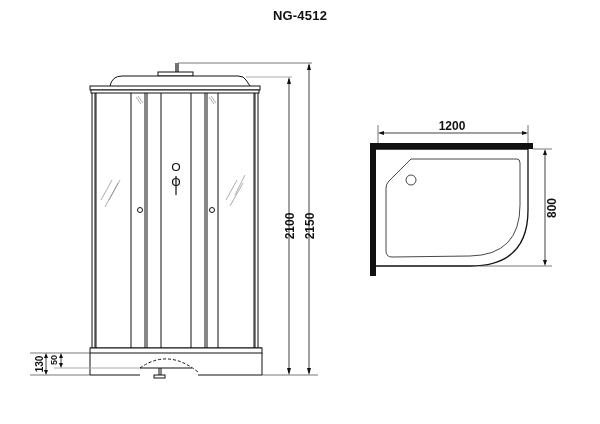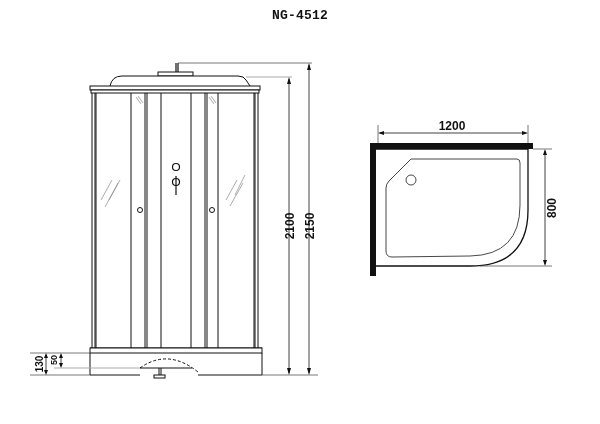--- a/index.html
+++ b/index.html
@@ -1,17 +1,17 @@
 <!DOCTYPE html>
 <html><head>
 <meta charset="utf-8">
 <style>
   html, body { margin:0; padding:0; background:#ffffff; }
   body { width:600px; height:424px; position:relative; overflow:hidden; font-family:"Liberation Sans", sans-serif; }
-  .title { position:absolute; left:0; top:8px; width:600px; text-align:center; font-weight:bold; font-size:13px; color:#111; letter-spacing:0.2px;font-family:Liberation Mono, monospace; }
+  .title { position:absolute; left:0; top:8px; width:600px; text-align:center; font-weight:bold; font-size:13px; color:#111; letter-spacing:0.2px; }
   svg { position:absolute; left:0; top:0; }
   .dim { font-family:"Liberation Sans", sans-serif; font-weight:bold; fill:#111; }
 </style>
 </head>
 <body>
 
 <div class="title">NG-4512</div>
 
 <svg width="600" height="424" viewBox="0 0 600 424">
 

